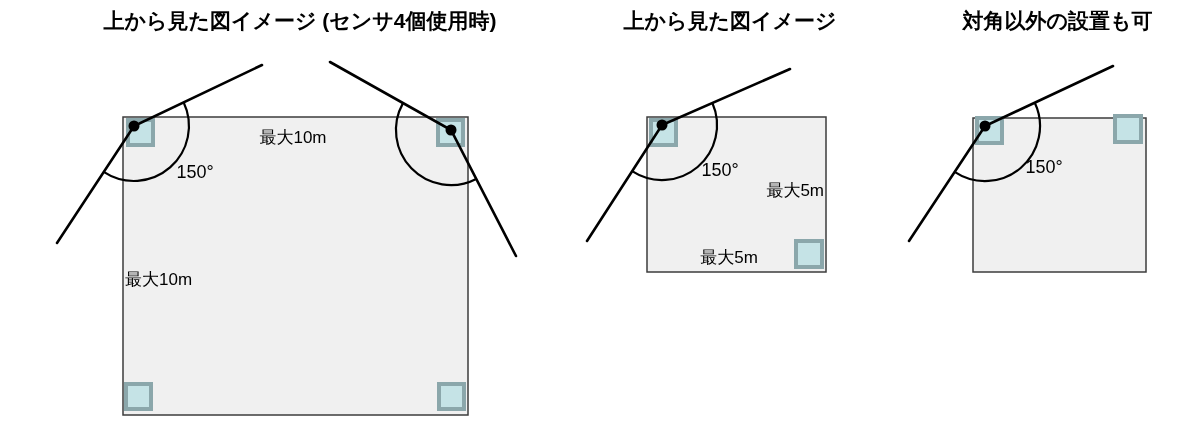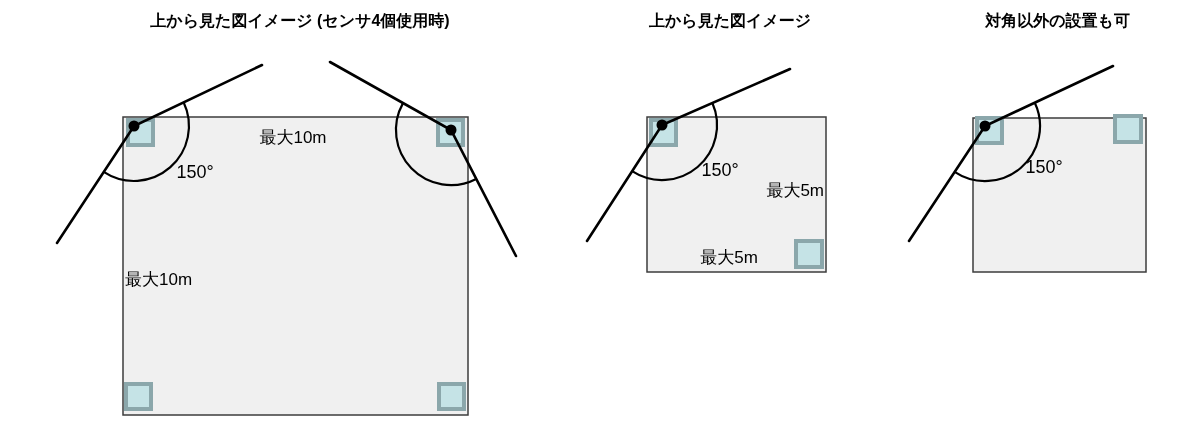--- a/index.html
+++ b/index.html
@@ -7,21 +7,21 @@
     position: relative;
     width: 1200px;
     height: 434px;
     background: var(--background, #ffffff);
     font-family: "Liberation Sans", sans-serif;
     color: var(--text-color, #000);
     overflow: hidden;
   }
   .title {
     position: absolute;
-    font-size: 16px;
+    font-size: 21px;
     font-weight: bold;
     text-align: center;
     line-height: 20px;
     color: var(--text-color, #000);
     white-space: nowrap;
   }
   .title-1 { left: 70px;  top: 11px; width: 460px; }
   .title-2 { left: 615px; top: 11px; width: 230px; text-align: center; }
   .title-3 { left: 945px; top: 11px; width: 225px; font-family: Liberation Serif, serif; }
   svg.diagram-layer { position: absolute; left: 0; top: 0; }

